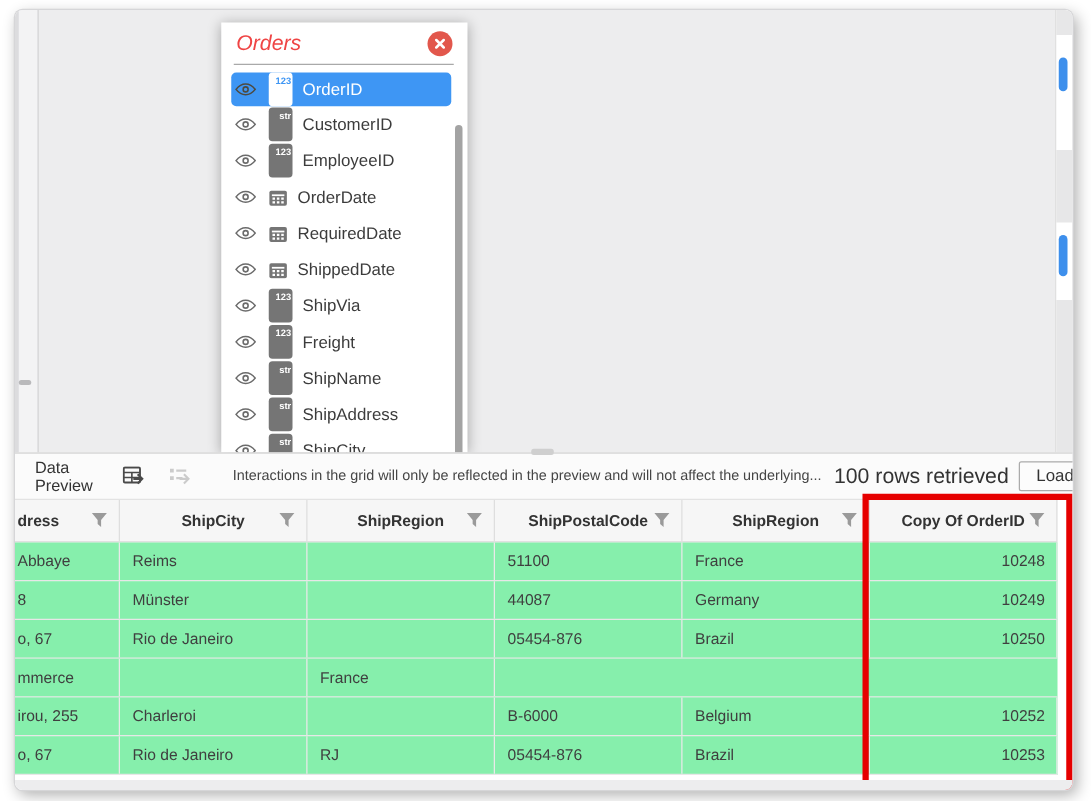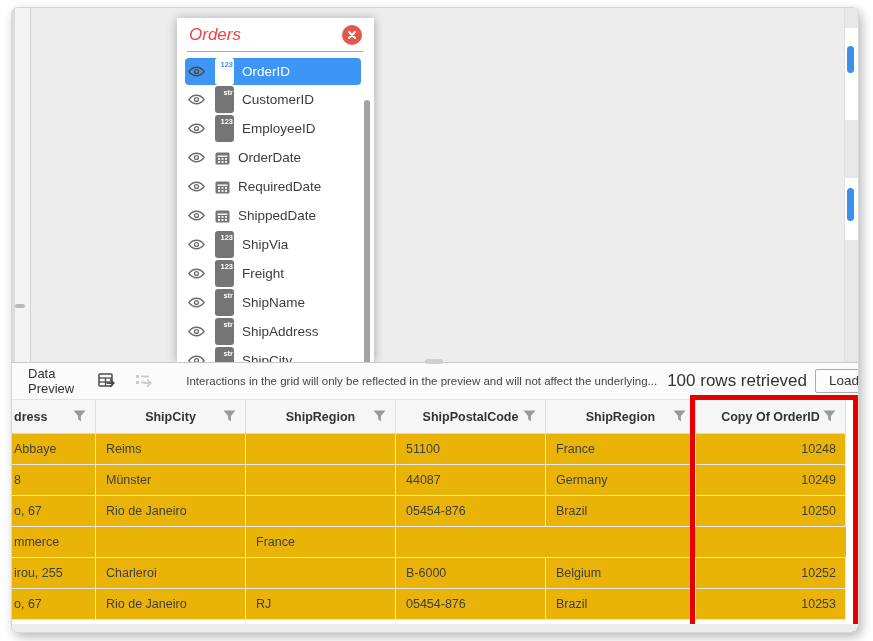--- a/index.html
+++ b/index.html
@@ -45,21 +45,21 @@
   .loadmore{font-size:13.5px;color:#333;background:#fcfcfc;border:1px solid #ababab;border-radius:2px;
             padding:3px 13px 4px;margin-right:10px;cursor:pointer;white-space:nowrap;}
   
   .grid{width:834px;}
   .hrow{display:flex;height:33px;background:#f6f6f6;border-bottom:1px solid #d9d9d9;}
   .hcell{position:relative;display:flex;align-items:center;justify-content:center;
          font-size:12.5px;font-weight:bold;color:#333;border-right:1px solid #dedede;box-sizing:border-box;}
   .hcell .funnel{position:absolute;right:9px;top:10px;cursor:pointer;}
   .c0{width:84px;justify-content:flex-start;padding-left:2px;}
   .c1,.c2,.c3,.c4,.c5{width:150px;}
-  .trow{display:flex;height:30px;border-bottom:1px solid #e7e7e7;background:#eab308;}
+  .trow{display:flex;height:30px;border-bottom:1px solid #e7e7e7;background:#86efac;}
   .tcell{font-size:12.5px;color:#3f3f3f;display:flex;align-items:center;padding-left:10px;
          border-right:1px solid #e9e9e9;box-sizing:border-box;white-space:nowrap;overflow:hidden;}
   .a0{width:84px;padding-left:2px;}
   .a1,.a2,.a3,.a4{width:150px;}
   .a5{width:150px;justify-content:flex-end;padding-left:0;padding-right:9px;}
   .redbox{position:absolute;left:678px;top:32px;width:158px;height:230px;border:5px solid #e60000;z-index:6;pointer-events:none;}
   .bottom-frame{position:absolute;left:0;right:0;bottom:0;height:8px;background:#ededee;z-index:5;}
 </style>
 </head>
 <body>

